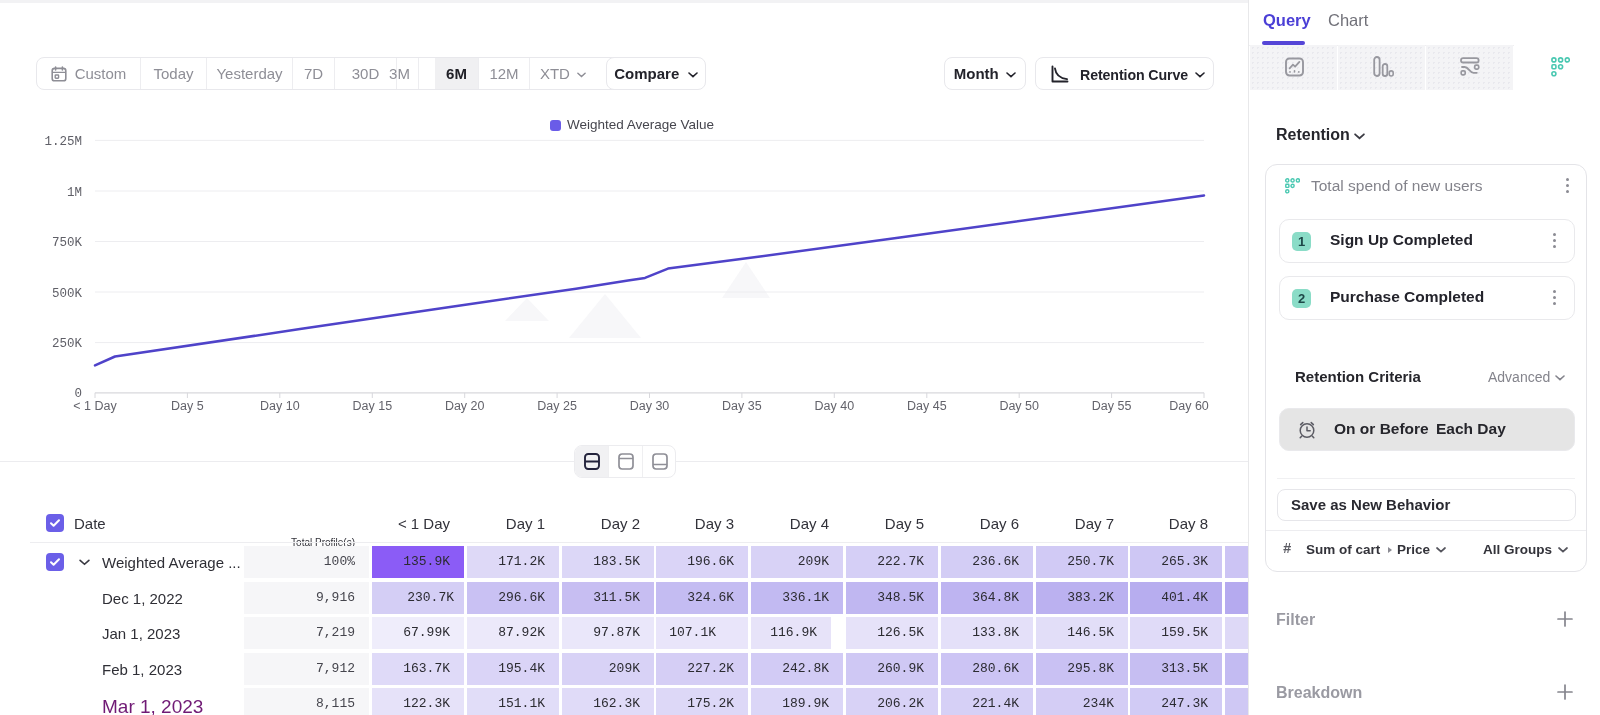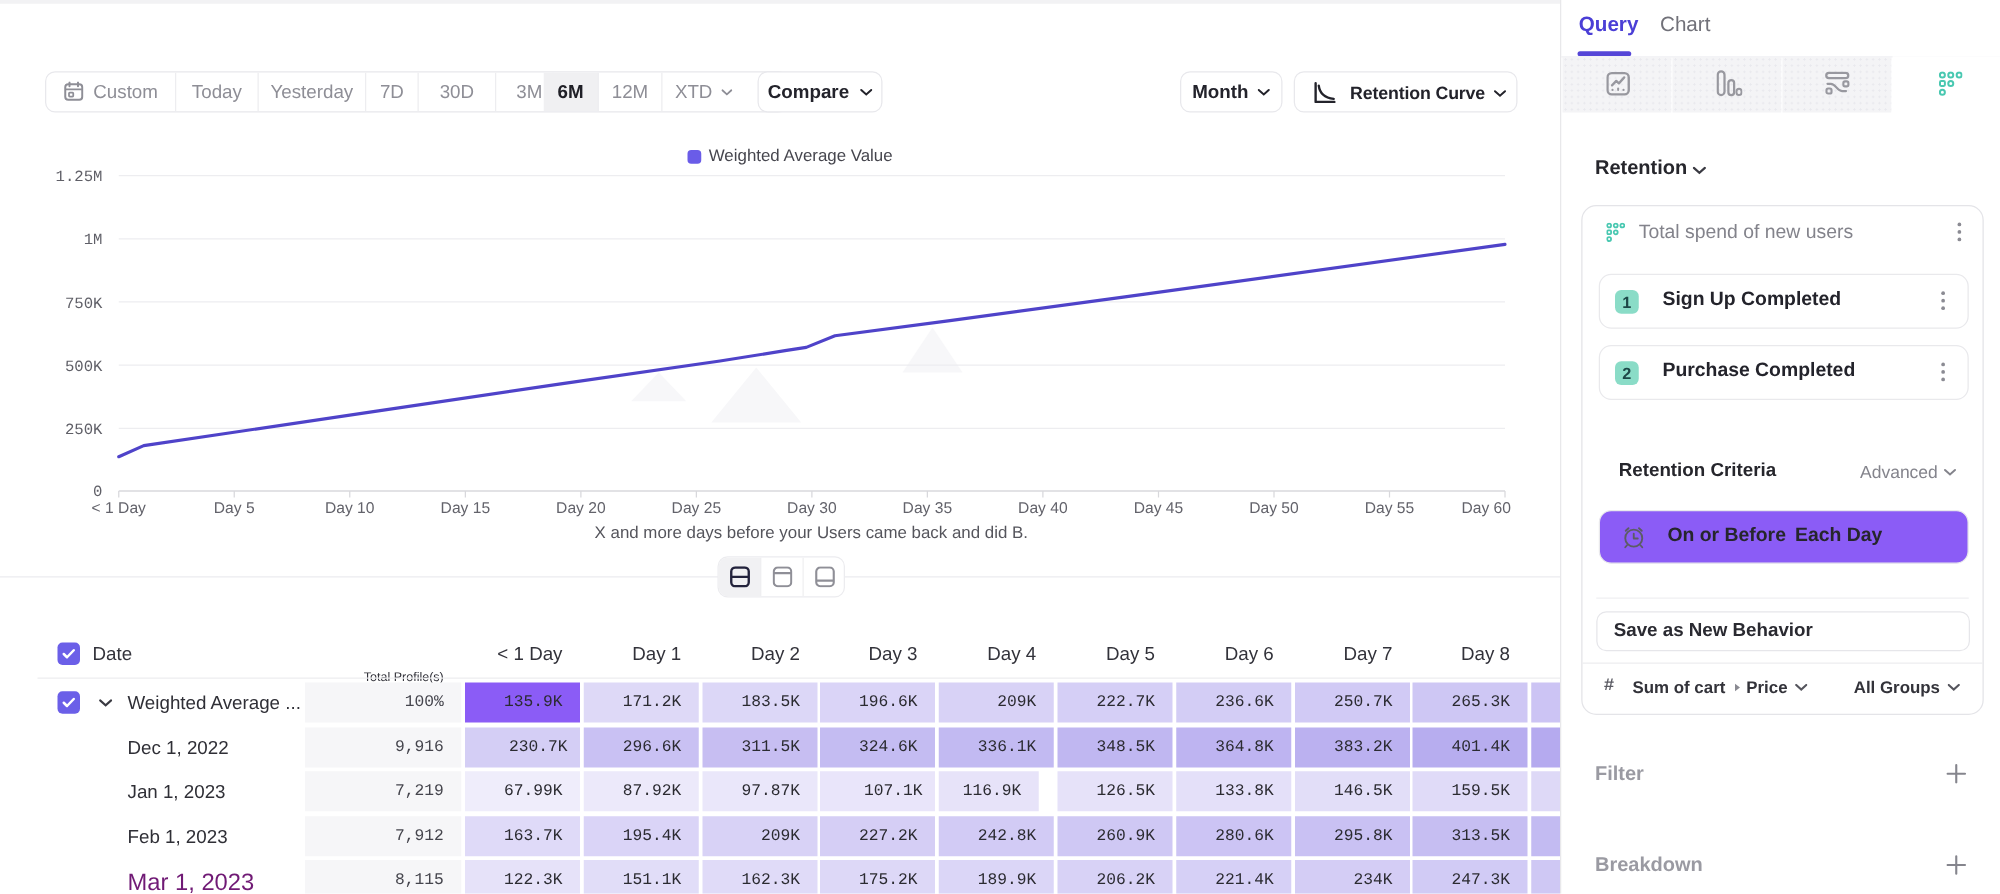--- a/index.html
+++ b/index.html
@@ -31,21 +31,21 @@
             <rect x="1.2" y="2.4" width="13.6" height="12.4" rx="2.4" fill="none" stroke="#8e8e96" stroke-width="1.6"></rect>
             <path d="M4.6 1v3M11.4 1v3" stroke="#8e8e96" stroke-width="1.6" stroke-linecap="round"></path>
             <path d="M1.5 6.4h13" stroke="#8e8e96" stroke-width="1.4"></path>
             <rect x="4.2" y="9" width="3.4" height="3.2" rx="0.6" fill="none" stroke="#8e8e96" stroke-width="1.4"></rect>
           </svg><span>Custom</span>
       </div>
       <div class="abs seg" style="left:104px;width:66px;">Today</div>
       <div class="abs seg" style="left:170px;width:86px;">Yesterday</div>
       <div class="abs seg" style="left:256px;width:42px;">7D</div>
       <div class="abs seg" style="left:298px;width:62px;">30D</div>
-      <div class="abs seg" style="left:368px;width:38px;">3M</div>
+      <div class="abs seg" style="left:344px;width:38px;">3M</div>
       <div class="abs seg sel" style="left:398px;width:44px;">6M</div>
       <div class="abs seg" style="left:442px;width:50px;border-right:none;">12M</div>
       <div class="abs seg" style="left:492px;width:67px;border-left:1px solid #ededf0;border-right:none;">XTD
         <svg class="chev" width="9" height="6" viewBox="0 0 10 6" style="margin-left:3px;">
             <path d="M1 1l4 3.6L9 1" fill="none" stroke="#8e8e96" stroke-width="1.6" stroke-linecap="round"></path>
           </svg>
       </div>
     </div>
 
     <div class="btn" style="left:606px;top:57px;width:100px;height:33px;text-align:center;line-height:31px;">
@@ -124,21 +124,20 @@
         <text x="741.9" y="310">Day 35</text>
         <text x="834.3" y="310">Day 40</text>
         <text x="926.8" y="310">Day 45</text>
         <text x="1019.2" y="310">Day 50</text>
         <text x="1111.6" y="310">Day 55</text>
         <text x="1189" y="310">Day 60</text>
       </g>
       <path d="M95 265.4 L115 256.5 L300 229.1 L450 206.9 L576 188.8 L628 180.5 L645 177.9 L668 168.6 L760 156.5 L900 137.5 L1204 95.5" fill="none" stroke="#4f43c9" stroke-width="2.5" stroke-linejoin="round" stroke-linecap="round"></path>
     </svg>
 
-    <div class="abs" style="left:0;top:418px;width:1298px;text-align:center;font-size:13.5px;color:#55555c;">X and more days before your Users came back and did B.</div>
 
     <div class="abs" style="left:0;top:461px;width:1248px;height:1px;background:#ececef;"></div>
 
     <div class="abs" id="toggles" style="left:574px;top:445px;width:102px;height:33px;background:#fff;border:1px solid #ececef;border-radius:8px;overflow:hidden;">
       <div class="abs" style="left:0;top:0;width:34px;height:31px;background:#f1f1f3;border-right:1px solid #efeff1;">
         <svg class="abs" style="left:9px;top:7px;" width="16" height="17" viewBox="0 0 16 17">
             <rect x="1" y="1" width="14" height="15" rx="3.2" fill="none" stroke="#23233c" stroke-width="1.9"></rect>
             <line x1="1" y1="8.5" x2="15" y2="8.5" stroke="#23233c" stroke-width="1.9"></line>
           </svg>
       </div>
@@ -203,21 +202,21 @@
       <div class="abs mono" style="left:941px;top:581.5px;width:92px;height:32px;background:rgb(190,180,241);line-height:32px;text-align:right;padding-right:14px;font-size:13px;color:#2b2b31;">364.8K</div>
       <div class="abs mono" style="left:1036px;top:581.5px;width:92px;height:32px;background:rgb(187,177,240);line-height:32px;text-align:right;padding-right:14px;font-size:13px;color:#2b2b31;">383.2K</div>
       <div class="abs mono" style="left:1130px;top:581.5px;width:92px;height:32px;background:rgb(183,173,239);line-height:32px;text-align:right;padding-right:14px;font-size:13px;color:#2b2b31;">401.4K</div>
       <div class="abs mono" style="left:1225px;top:581.5px;width:92px;height:32px;background:rgb(181,170,239);line-height:32px;text-align:right;padding-right:14px;font-size:13px;color:#2b2b31;"></div>
 
       <div class="abs" style="left:102px;top:625px;font-size:15px;color:#2f2f36;">Jan 1, 2023</div>
       <div class="abs mono" style="left:244px;top:617px;width:125px;height:32px;background:#f6f6f8;line-height:32px;text-align:right;padding-right:14px;font-size:13px;color:#45454d;">7,219</div>
       <div class="abs mono" style="left:372px;top:617px;width:92px;height:32px;background:rgb(239,237,251);line-height:32px;text-align:right;padding-right:14px;font-size:13px;color:#2b2b31;">67.99K</div>
       <div class="abs mono" style="left:467px;top:617px;width:92px;height:32px;background:rgb(236,233,250);line-height:32px;text-align:right;padding-right:14px;font-size:13px;color:#2b2b31;">87.92K</div>
       <div class="abs mono" style="left:562px;top:617px;width:92px;height:32px;background:rgb(234,231,250);line-height:32px;text-align:right;padding-right:14px;font-size:13px;color:#2b2b31;">97.87K</div>
-      <div class="abs mono" style="left:656px;top:617px;width:92px;height:32px;background:rgb(233,229,250);line-height:32px;text-align:right;padding-right:10px;font-size:13px;color:#2b2b31;">107.1K</div>
+      <div class="abs mono" style="left:656px;top:617px;width:92px;height:32px;background:rgb(233,229,250);line-height:32px;text-align:right;padding-right:32px;font-size:13px;color:#2b2b31;">107.1K</div>
       <div class="abs mono" style="left:751px;top:617px;width:80px;height:32px;background:rgb(231,227,249);line-height:32px;text-align:right;padding-right:14px;font-size:13px;color:#2b2b31;">116.9K</div>
       <div class="abs mono" style="left:846px;top:617px;width:92px;height:32px;background:rgb(230,226,249);line-height:32px;text-align:right;padding-right:14px;font-size:13px;color:#2b2b31;">126.5K</div>
       <div class="abs mono" style="left:941px;top:617px;width:92px;height:32px;background:rgb(228,224,249);line-height:32px;text-align:right;padding-right:14px;font-size:13px;color:#2b2b31;">133.8K</div>
       <div class="abs mono" style="left:1036px;top:617px;width:92px;height:32px;background:rgb(226,222,248);line-height:32px;text-align:right;padding-right:14px;font-size:13px;color:#2b2b31;">146.5K</div>
       <div class="abs mono" style="left:1130px;top:617px;width:92px;height:32px;background:rgb(224,219,248);line-height:32px;text-align:right;padding-right:14px;font-size:13px;color:#2b2b31;">159.5K</div>
       <div class="abs mono" style="left:1225px;top:617px;width:92px;height:32px;background:rgb(222,217,247);line-height:32px;text-align:right;padding-right:14px;font-size:13px;color:#2b2b31;"></div>
 
       <div class="abs" style="left:102px;top:660.5px;font-size:15px;color:#2f2f36;">Feb 1, 2023</div>
       <div class="abs mono" style="left:244px;top:652.5px;width:125px;height:32px;background:#f6f6f8;line-height:32px;text-align:right;padding-right:14px;font-size:13px;color:#45454d;">7,912</div>
       <div class="abs mono" style="left:372px;top:652.5px;width:92px;height:32px;background:rgb(223,218,248);line-height:32px;text-align:right;padding-right:14px;font-size:13px;color:#2b2b31;">163.7K</div>
@@ -337,21 +336,21 @@
             <i></i>
           </div>
       </div>
 
       <div class="abs" style="left:29px;top:203px;font-size:15px;font-weight:700;color:#26262c;">Retention Criteria</div>
       <div class="abs" style="left:222px;top:204px;font-size:14px;color:#84848c;">Advanced</div>
       <svg class="abs" style="left:289px;top:210px;" width="10" height="6" viewBox="0 0 10 6">
           <path d="M1 1l4 3.6L9 1" fill="none" stroke="#84848c" stroke-width="1.6" stroke-linecap="round"></path>
         </svg>
 
-      <div class="abs" style="left:13px;top:243px;width:296px;height:43px;border:1px solid #e9e9ec;border-radius:10px;background:#8b5cf6;">
+      <div class="abs" style="left:13px;top:243px;width:296px;height:43px;border:1px solid #e9e9ec;border-radius:10px;background:#e5e5e5;">
         <svg class="abs" style="left:17px;top:11px;" width="20" height="20" viewBox="0 0 20 20">
           <circle cx="10" cy="10.5" r="6.8" fill="none" stroke="#5c5c64" stroke-width="1.5"></circle>
           <path d="M10 7v3.8h3.2" fill="none" stroke="#5c5c64" stroke-width="1.5" stroke-linecap="round" stroke-linejoin="round"></path>
           <path d="M3.6 4.6L5.8 2.6M16.4 4.6L14.2 2.6" stroke="#5c5c64" stroke-width="1.5" stroke-linecap="round"></path>
           <path d="M4.6 16.2l-1.4 1.6M15.4 16.2l1.4 1.6" stroke="#5c5c64" stroke-width="1.5" stroke-linecap="round"></path>
         </svg>
         <div class="abs" style="left:54px;top:11px;font-size:15.5px;font-weight:700;color:#26262c;">On or Before</div>
         <div class="abs" style="left:156px;top:11px;font-size:15.5px;font-weight:700;color:#26262c;">Each Day</div>
       </div>
       <div class="abs" style="left:11px;top:313px;width:298px;height:1px;background:#f0f0f2;"></div>

